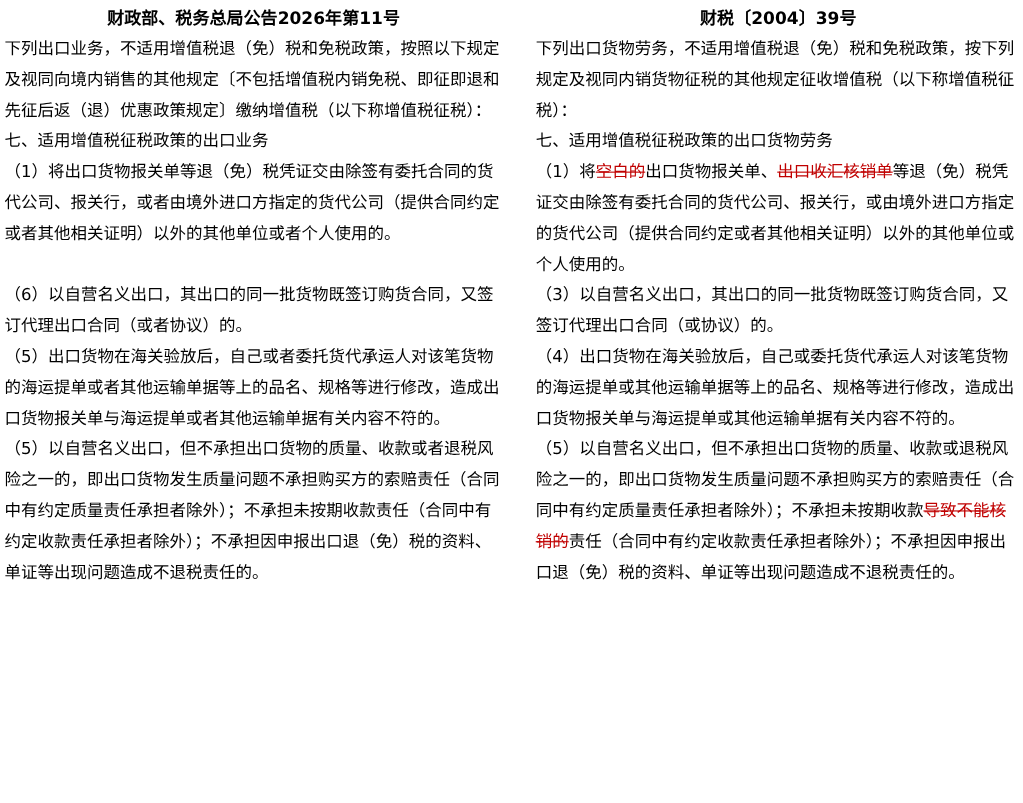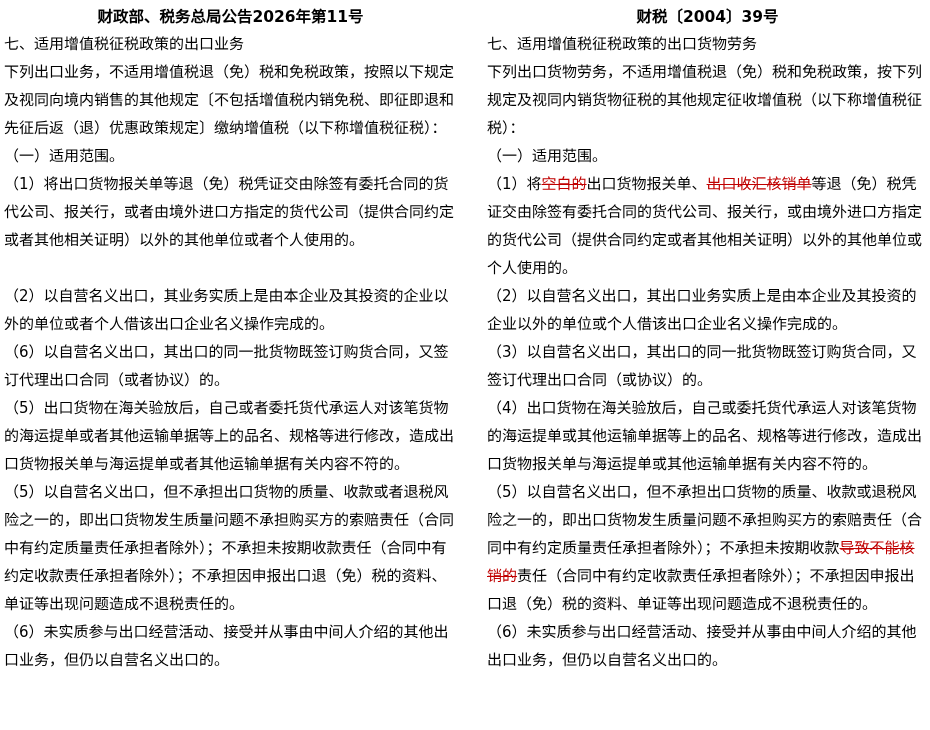--- a/index.html
+++ b/index.html
@@ -59,54 +59,42 @@
     <colgroup>
       <col style="width:465px">
       <col style="width:465px">
     </colgroup>
     <tbody>
       <tr>
         <td class="col-left doc-title">财政部、税务总局公告2026年第11号</td>
         <td class="col-right doc-title">财税〔2004〕39号</td>
       </tr>
       <tr>
-        <td class="col-left">七、适用增值税征税政策的出口业务</td>
-        <td class="col-right">七、适用增值税征税政策的出口货物劳务</td>
-      </tr>
-      <tr>
         <td class="col-left">下列出口业务，不适用增值税退（免）税和免税政策，按照以下规定及视同向境内销售的其他规定〔不包括增值税内销免税、即征即退和先征后返（退）优惠政策规定〕缴纳增值税（以下称增值税征税）：</td>
         <td class="col-right">下列出口货物劳务，不适用增值税退（免）税和免税政策，按下列规定及视同内销货物征税的其他规定征收增值税（以下称增值税征税）：</td>
       </tr>
       <tr>
-        <td class="col-left">（一）适用范围。</td>
-        <td class="col-right">（一）适用范围。</td>
+        <td class="col-left">七、适用增值税征税政策的出口业务</td>
+        <td class="col-right">七、适用增值税征税政策的出口货物劳务</td>
       </tr>
       <tr>
         <td class="col-left">（1）将出口货物报关单等退（免）税凭证交由除签有委托合同的货代公司、报关行，或者由境外进口方指定的货代公司（提供合同约定或者其他相关证明）以外的其他单位或者个人使用的。</td>
         <td class="col-right">
           <span>（1）将</span><span class="del">空白的</span><span>出口货物报关单、</span><span class="del">出口收汇核销单</span><span>等退（免）税凭证交由除签有委托合同的货代公司、报关行，或由境外进口方指定的货代公司（提供合同约定或者其他相关证明）以外的其他单位或个人使用的。</span>
         </td>
-      </tr>
-      <tr>
-        <td class="col-left">（2）以自营名义出口，其业务实质上是由本企业及其投资的企业以外的单位或者个人借该出口企业名义操作完成的。</td>
-        <td class="col-right">（2）以自营名义出口，其出口业务实质上是由本企业及其投资的企业以外的单位或个人借该出口企业名义操作完成的。</td>
       </tr>
       <tr>
         <td class="col-left">（6）以自营名义出口，其出口的同一批货物既签订购货合同，又签订代理出口合同（或者协议）的。</td>
         <td class="col-right">（3）以自营名义出口，其出口的同一批货物既签订购货合同，又签订代理出口合同（或协议）的。</td>
       </tr>
       <tr>
         <td class="col-left">（5）出口货物在海关验放后，自己或者委托货代承运人对该笔货物的海运提单或者其他运输单据等上的品名、规格等进行修改，造成出口货物报关单与海运提单或者其他运输单据有关内容不符的。</td>
         <td class="col-right">（4）出口货物在海关验放后，自己或委托货代承运人对该笔货物的海运提单或其他运输单据等上的品名、规格等进行修改，造成出口货物报关单与海运提单或其他运输单据有关内容不符的。</td>
       </tr>
       <tr>
         <td class="col-left">（5）以自营名义出口，但不承担出口货物的质量、收款或者退税风险之一的，即出口货物发生质量问题不承担购买方的索赔责任（合同中有约定质量责任承担者除外）；不承担未按期收款责任（合同中有约定收款责任承担者除外）；不承担因申报出口退（免）税的资料、单证等出现问题造成不退税责任的。</td>
         <td class="col-right">
           <span>（5）以自营名义出口，但不承担出口货物的质量、收款或退税风险之一的，即出口货物发生质量问题不承担购买方的索赔责任（合同中有约定质量责任承担者除外）；不承担未按期收款</span><span class="del">导致不能核销的</span><span>责任（合同中有约定收款责任承担者除外）；不承担因申报出口退（免）税的资料、单证等出现问题造成不退税责任的。</span>
         </td>
       </tr>
-      <tr>
-        <td class="col-left">（6）未实质参与出口经营活动、接受并从事由中间人介绍的其他出口业务，但仍以自营名义出口的。</td>
-        <td class="col-right">（6）未实质参与出口经营活动、接受并从事由中间人介绍的其他出口业务，但仍以自营名义出口的。</td>
-      </tr>
     </tbody>
   </table>
 </div>
 
 </body></html>

